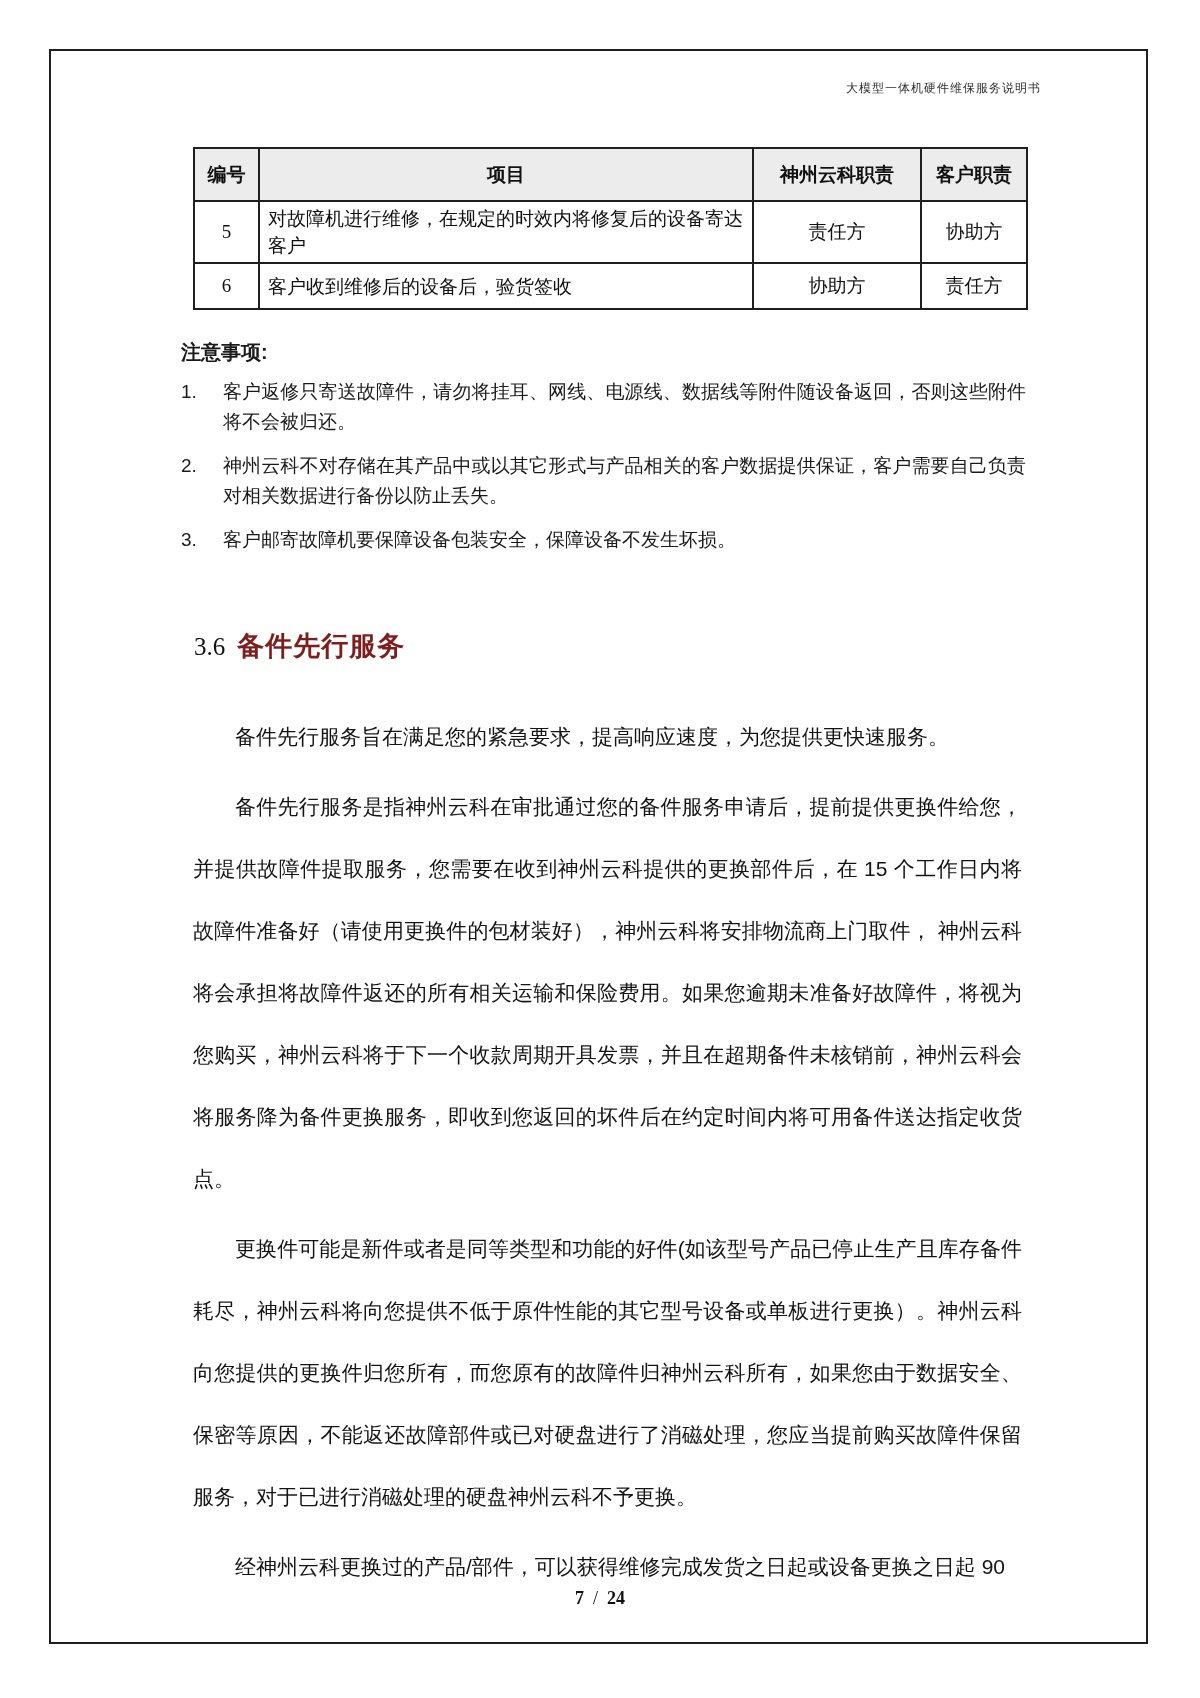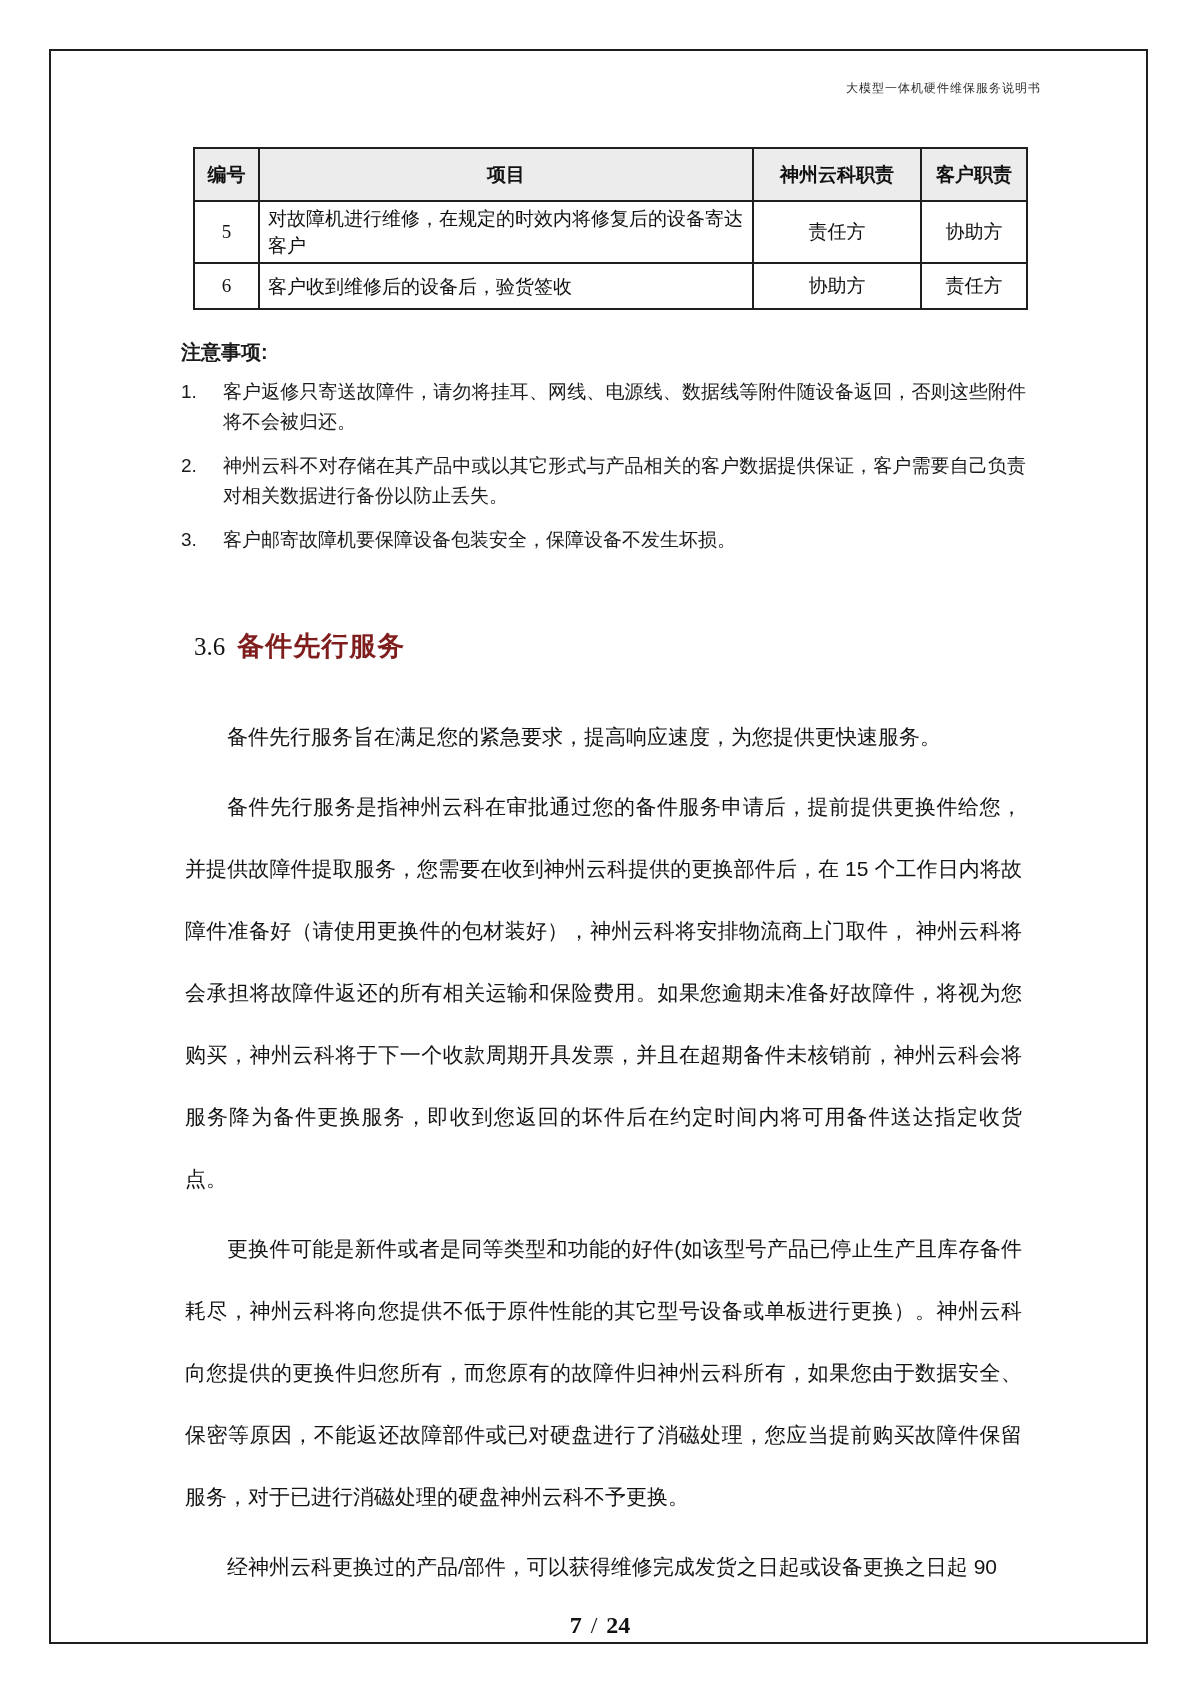--- a/index.html
+++ b/index.html
@@ -117,35 +117,34 @@
     position: absolute;
     left: 181px;
     top: 706px;
     width: 841px;
     font-size: 21px;
     line-height: 62px;
     text-align: justify;
     color: #141414;
   }
   .body-text p {
-    margin: 0 0 8px 4px;
+    margin: 0 0 8px 12px;
     text-indent: 42px;
   }
   
   .page-footer {
     position: absolute;
     left: 0;
     top: 1588px;
     width: 1200px;
     text-align: center;
     font-family: "Liberation Serif", "DejaVu Serif", serif;
-    font-size: 24px;
+    font-size: 18px;
     font-weight: bold;
     color: #111111;
-    margin-top: 24px;
   }
   .page-footer .sep {
     font-weight: normal;
     margin: 0 9px;
   }
 </style>
 </head>
 <body>
 
 <div class="canvas">

